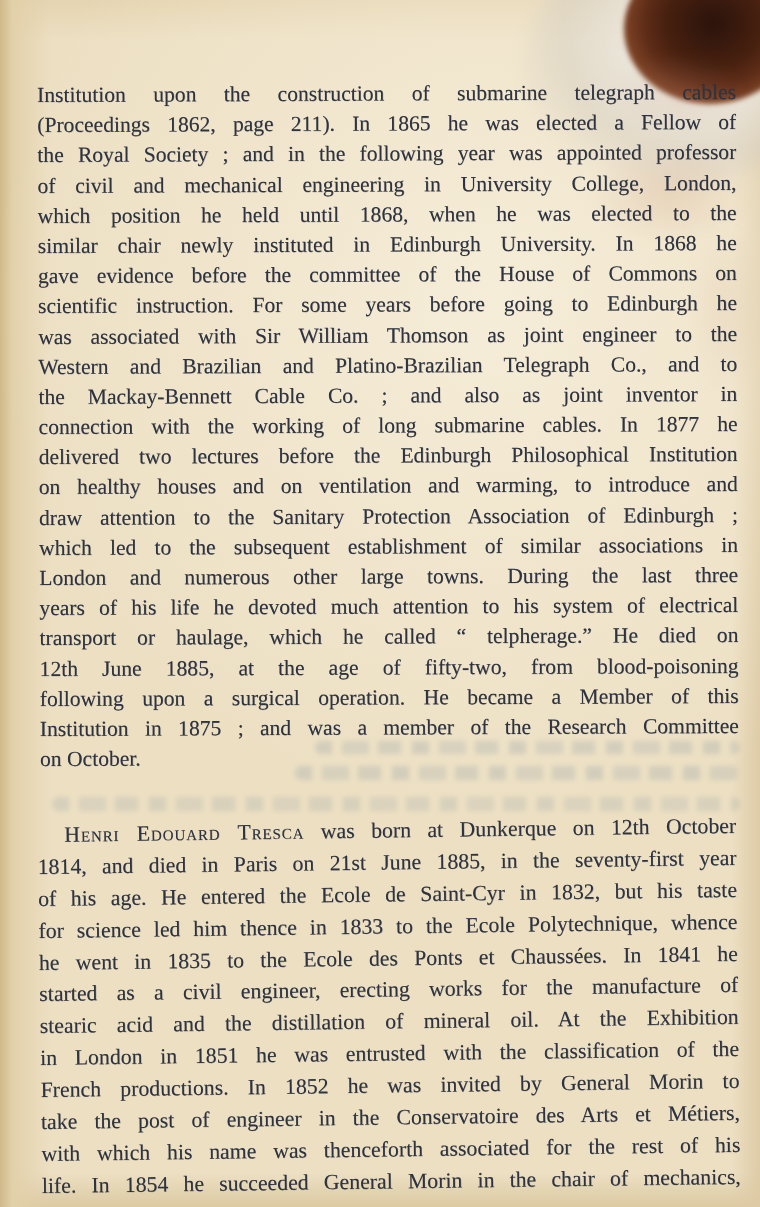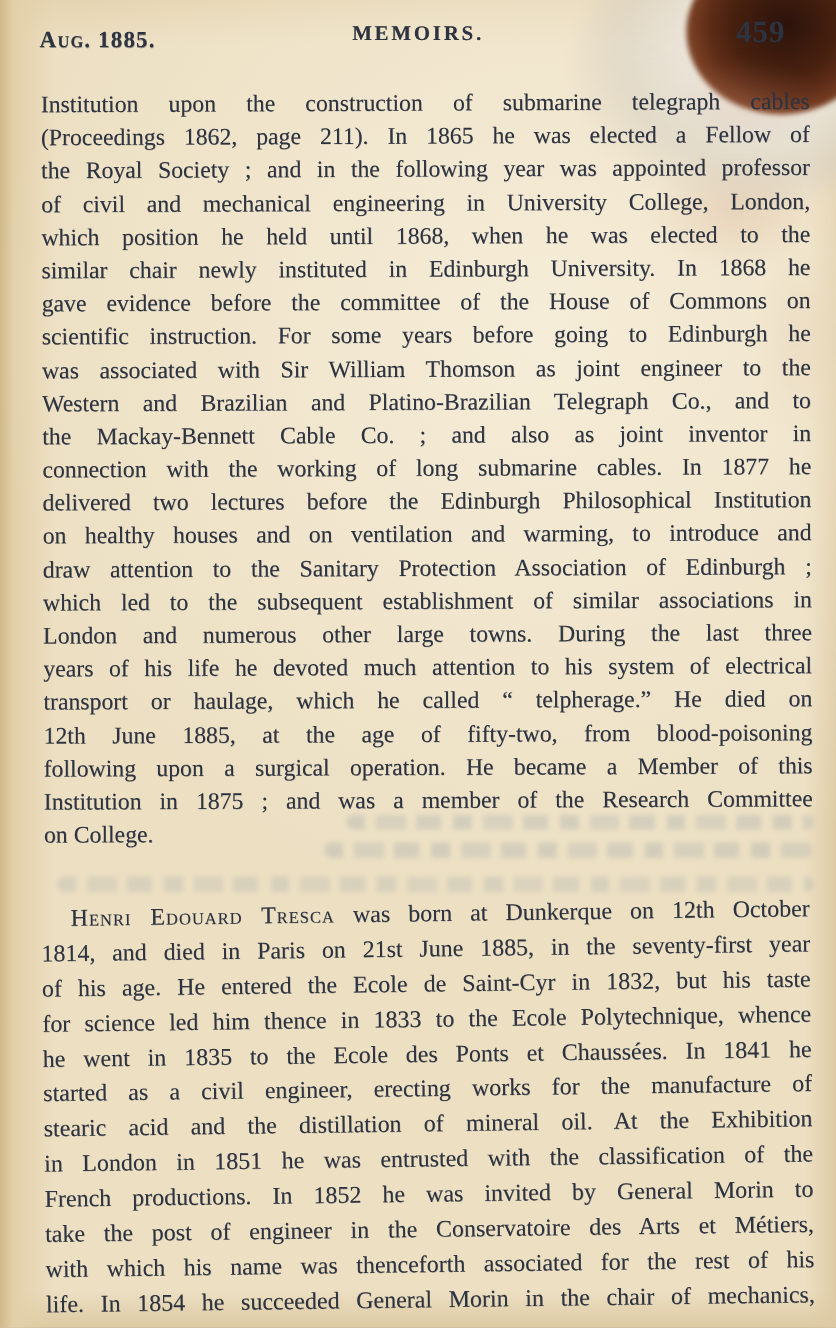--- a/index.html
+++ b/index.html
@@ -88,25 +88,20 @@
 <body>
 
 <div class="page">
 
   <div class="finger-halo"></div>
   <div class="finger"></div>
   <div class="stain stain-a"></div>
   <div class="stain stain-b"></div>
   <div class="stain stain-c"></div>
 
-  <div class="header">
-    <span class="hdr-date">Aug. 1885.</span>
-    <span class="hdr-title">MEMOIRS.</span>
-    <span class="hdr-num">459</span>
-  </div>
 
   <div class="body">
     <div class="para para1">
         <div class="line"><span>Institution upon the construction of submarine telegraph cables</span></div>
         <div class="line"><span>(Proceedings 1862, page 211).  In 1865 he was elected a Fellow of</span></div>
         <div class="line"><span>the Royal Society ; and in the following year was appointed professor</span></div>
         <div class="line"><span>of civil and mechanical engineering in University College, London,</span></div>
         <div class="line"><span>which position he held until 1868, when he was elected to the</span></div>
         <div class="line"><span>similar chair newly instituted in Edinburgh University.  In 1868 he</span></div>
         <div class="line"><span>gave evidence before the committee of the House of Commons on</span></div>
@@ -118,21 +113,21 @@
         <div class="line"><span>delivered two lectures before the Edinburgh Philosophical Institution</span></div>
         <div class="line"><span>on healthy houses and on ventilation and warming, to introduce and</span></div>
         <div class="line"><span>draw attention to the Sanitary Protection Association of Edinburgh ;</span></div>
         <div class="line"><span>which led to the subsequent establishment of similar associations in</span></div>
         <div class="line"><span>London and numerous other large towns.  During the last three</span></div>
         <div class="line"><span>years of his life he devoted much attention to his system of electrical</span></div>
         <div class="line"><span>transport or haulage, which he called “ telpherage.”  He died on</span></div>
         <div class="line"><span>12th June 1885, at the age of fifty-two, from blood-poisoning</span></div>
         <div class="line"><span>following upon a surgical operation.  He became a Member of this</span></div>
         <div class="line"><span>Institution in 1875 ; and was a member of the Research Committee</span></div>
-        <div class="line last"><span>on College.</span></div>
+        <div class="line last"><span>on October.</span></div>
       </div>
     <div class="para para2">
         <div class="line indent"><span class="sc">Henri Edouard Tresca</span><span> was born at Dunkerque on 12th October</span></div>
         <div class="line"><span>1814, and died in Paris on 21st June 1885, in the seventy-first year</span></div>
         <div class="line"><span>of his age.  He entered the Ecole de Saint-Cyr in 1832, but his taste</span></div>
         <div class="line"><span>for science led him thence in 1833 to the Ecole Polytechnique, whence</span></div>
         <div class="line"><span>he went in 1835 to the Ecole des Ponts et Chaussées.  In 1841 he</span></div>
         <div class="line"><span>started as a civil engineer, erecting works for the manufacture of</span></div>
         <div class="line"><span>stearic acid and the distillation of mineral oil.  At the Exhibition</span></div>
         <div class="line"><span>in London in 1851 he was entrusted with the classification of the</span></div>

